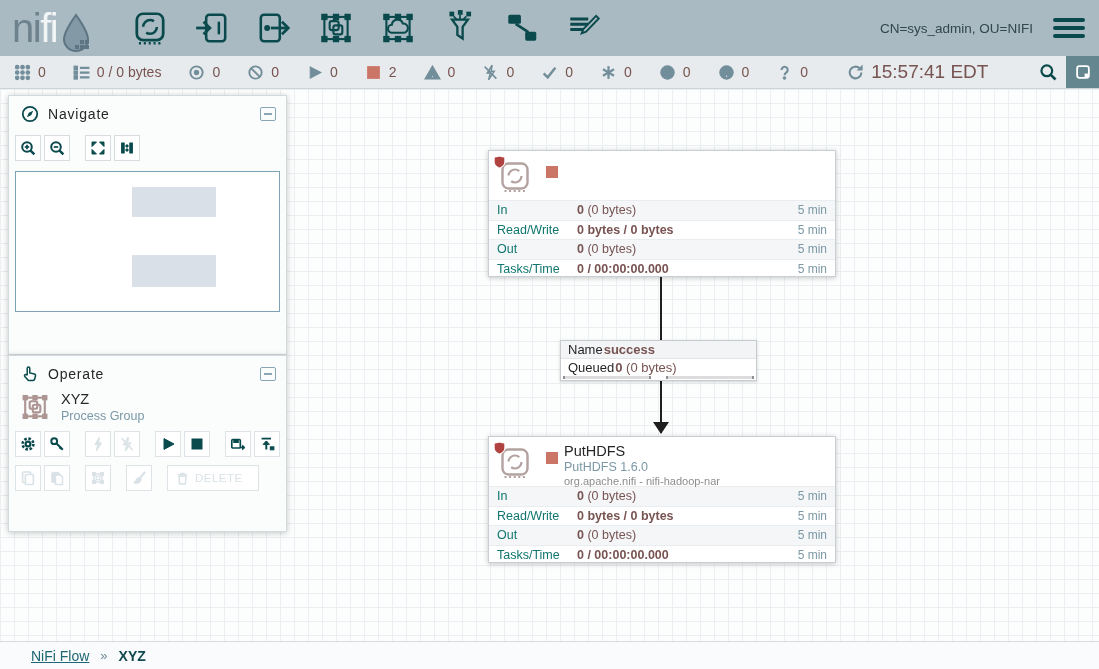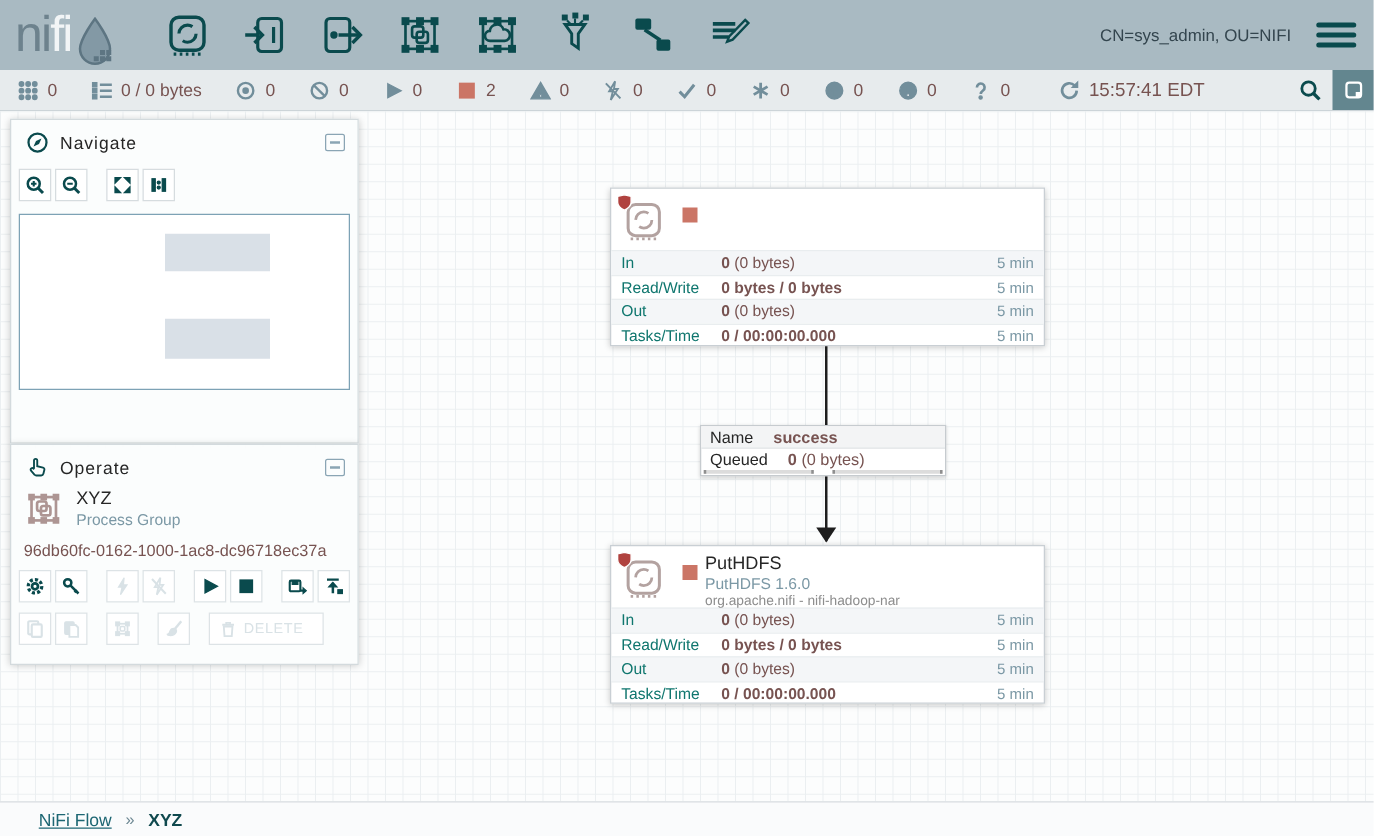--- a/index.html
+++ b/index.html
@@ -26,21 +26,21 @@
   
   .sbar { position:absolute; top:56px; left:0; width:100%; height:33px;
           background:#e7ebed; border-bottom:1px solid #ccd4d8;
           display:flex; align-items:center; padding-left:14px; }
   .sitem { display:flex; align-items:center; gap:7px; margin-right:27px; }
   .sitem svg { display:block; }
   .sicon { color:#728e9b; }
   .sicon * { stroke:currentColor; }
   .scount { font-size:14px; color:#775351; white-space:nowrap; }
   .clock { margin-left:12px; }
-  .clock .scount { font-size:15px; }
+  .clock .scount { font-size:19px; }
   .sbar-right { margin-left:auto; display:flex; align-items:center; height:100%; }
   .search-btn { width:36px; height:100%; display:flex; align-items:center; justify-content:center;
                 color:#0a4a4d; cursor:pointer; }
   .note-btn { width:33px; height:100%; background:#63868f; display:flex; align-items:center;
               justify-content:center; cursor:pointer; }
 
   
   .canvas { position:absolute; top:89px; left:0; width:100%; height:552px;
             background-color:#fcfdfd;
             background-image:linear-gradient(#ebeff1 1px, transparent 1px),
@@ -103,21 +103,21 @@
   .stat-win { color:#7b98a5; font-size:12px; }
 
   
   .conn-line { position:absolute; left:660px; top:188px; width:2px; height:156px; background:#1e1e1e; }
   .conn-arrow { position:absolute; left:653px; top:333px; width:0; height:0;
                 border-left:8px solid transparent; border-right:8px solid transparent;
                 border-top:12px solid #1e1e1e; }
   .conn-label { position:absolute; left:560px; top:251px; width:197px; background:#fff;
                 border:1px solid #c6cbcf; box-shadow:0 1px 3px rgba(0,0,0,.18);
                 font-size:13px; cursor:pointer; }
-  .cl-row { height:17.5px; display:flex; align-items:center; padding:0 7px; gap:16px; }
+  .cl-row { height:17.5px; display:flex; align-items:center; padding:0 7px; gap:1px; }
   .cl-row.first { background:#f3f4f5; border-bottom:1px solid #e2e5e7; }
   .cl-key { color:#262626; }
   .cl-val { color:#775351; font-weight:bold; }
   .cl-rest { color:#775351; font-weight:normal; }
   .cl-bars { height:4px; display:flex; justify-content:space-between; padding:0 2px; }
   .cl-bar { width:46%; height:3px; background:#dcdcdc; border-left:2px solid #8f8f8f; border-right:2px solid #8f8f8f; }
 
   
   .ftr { position:absolute; bottom:0; left:0; width:100%; height:28px; background:#fafbfc;
          border-top:1px solid #d7dcdf; display:flex; align-items:center; padding-left:31px; }
@@ -439,21 +439,20 @@
               <rect x="15" y="25.5" width="6" height="6"></rect>
           </g>
           <rect x="12" y="11.5" width="8.5" height="8.5" rx="2" stroke-width="2.4"></rect>
           <rect x="15.5" y="15.5" width="8.5" height="8.5" rx="2" stroke-width="2.4"></rect>
         </svg>
         <div class="op-names">
           <div class="op-name">XYZ</div>
           <div class="op-type">Process Group</div>
         </div>
       </div>
-      <div class="op-id">96db60fc-0162-1000-1ac8-dc96718ec37a</div>
       <div class="op-row">
         <div class="obtn">
           <svg width="16" height="16" viewBox="0 0 16 16" fill="none">
             <circle cx="8" cy="8" r="2.4" stroke-width="2.2"></circle>
             <circle cx="8" cy="8" r="5.4" stroke-width="2.6" stroke-dasharray="2.5 1.7"></circle>
           </svg>
         </div>
         <div class="obtn">
           <svg width="16" height="16" viewBox="0 0 16 16" fill="none">
             <circle cx="5.2" cy="5.2" r="2.9" stroke-width="2"></circle>

